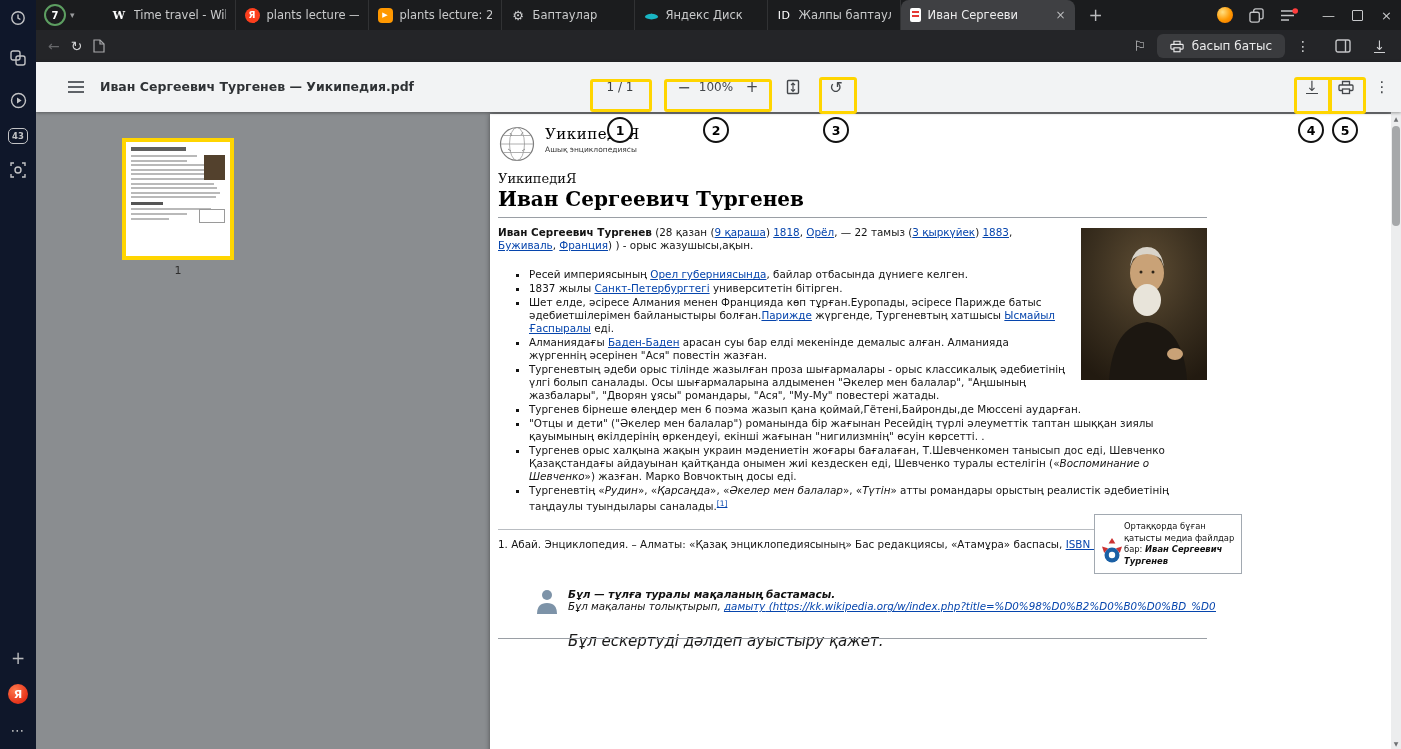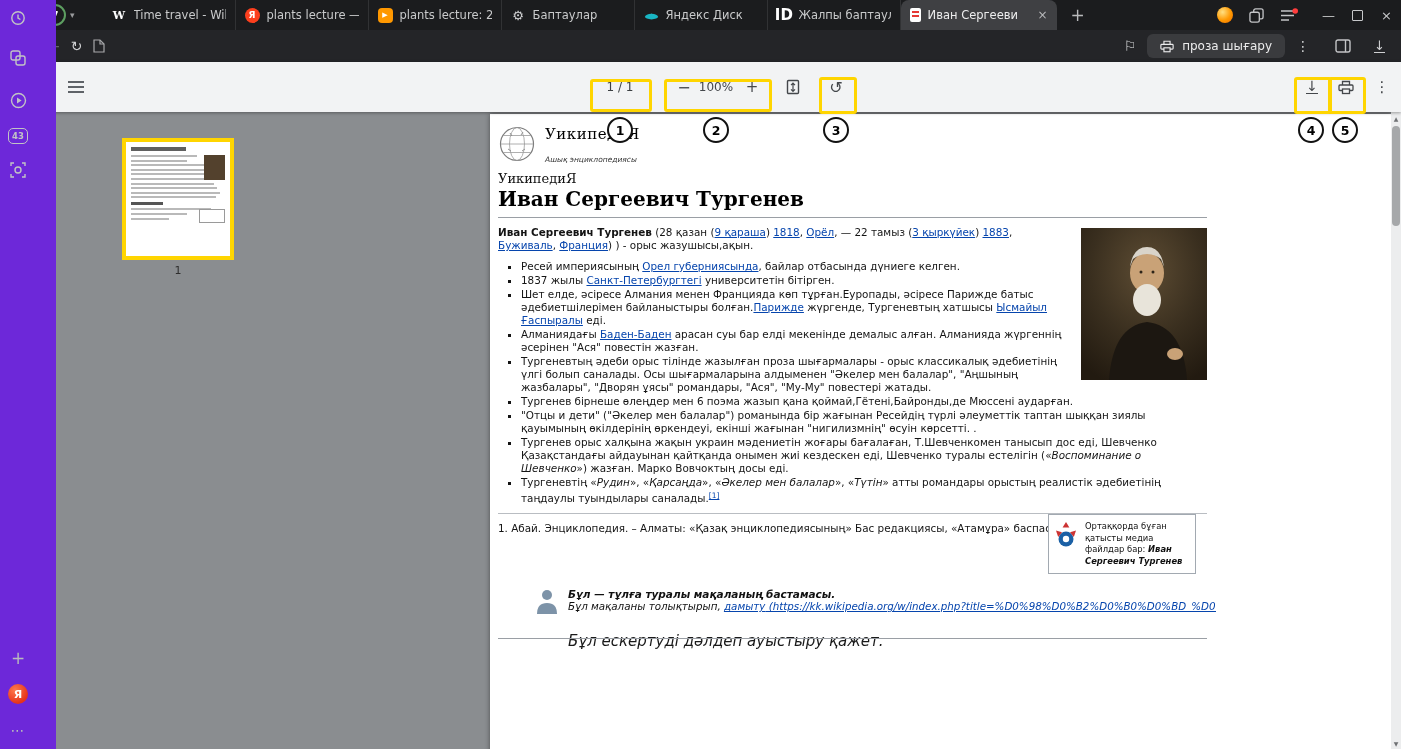--- a/index.html
+++ b/index.html
@@ -1,44 +1,44 @@
 <!DOCTYPE html>
 <html><head>
 <meta charset="utf-8">
 <style>
   html,body{margin:0;padding:0;background:#000;}
   .app{position:relative;width:1401px;height:749px;overflow:hidden;background:#8a8d90;
        font-family:"DejaVu Sans","Liberation Sans",sans-serif;-webkit-font-smoothing:antialiased;}
   svg{display:block}
 
   
-  .sidebar{position:absolute;left:0;top:0;width:56px;height:749px;background:#6d28d9;z-index:20;}
+  .sidebar{position:absolute;left:0;top:0;width:36px;height:749px;background:#0f172a;z-index:20;}
   .sb-ico{position:absolute;left:0;width:36px;height:32px;display:flex;align-items:center;justify-content:center;color:#c2c3c5;}
   .sb-badge{border:1.4px solid #c2c3c5;border-radius:5px;width:18px;height:14px;font-size:8.5px;display:flex;align-items:center;justify-content:center;color:#c2c3c5;font-weight:bold;}
   .sb-plus{font-size:17px;color:#b9babc;}
   .sb-dots{font-size:14px;color:#b9babc;letter-spacing:1px;}
   .ybro{width:20px;height:20px;border-radius:50%;background:radial-gradient(circle at 35% 30%,#ff7a4d,#e6331a 70%);display:flex;align-items:center;justify-content:center;color:#fff;font-size:11px;font-weight:bold;}
 
   
   .main{position:absolute;left:36px;top:0;right:0;bottom:0;}
 
   
   .tabbar{position:absolute;left:0;top:0;right:0;height:30px;background:#1b1c1e;display:flex;align-items:center;padding-left:8px;box-sizing:border-box;}
   .tab-counter{display:flex;align-items:center;gap:4px;margin-right:28px;cursor:pointer;}
   .counter-ring{width:18px;height:18px;border-radius:50%;border:2px solid #5d9e61;color:#fff;font-size:10px;font-weight:bold;display:flex;align-items:center;justify-content:center;}
   .chev{color:#9a9b9d;font-size:9px;}
   .tab{width:133px;height:30px;display:flex;align-items:center;gap:7px;padding:0 9px;box-sizing:border-box;color:#c9cacb;font-size:11.5px;border-right:1px solid #313234;cursor:pointer;}
   .tab .tlabel{white-space:nowrap;overflow:hidden;flex:1;}
-  .tab.active{background:#3f4043;border-radius:8px 8px 0 0;border-right:none;color:#ededee;width:156px;}
+  .tab.active{background:#3f4043;border-radius:8px 8px 0 0;border-right:none;color:#ededee;width:174px;}
   .fav{width:15px;height:15px;flex:none;display:flex;align-items:center;justify-content:center;}
   .fav-wiki{color:#fff;font-family:"DejaVu Serif","Liberation Serif",serif;font-weight:bold;font-size:11px;}
   .fav-ya{background:#fc3f1d;border-radius:50%;color:#fff;font-size:9px;font-weight:bold;}
   .fav-yt{background:#ff9800;border-radius:4px;color:#fff;font-size:7px;}
   .fav-gear{color:#cfd0d2;font-size:13px;}
-  .fav-id{color:#fff;font-weight:bold;font-size:15px;letter-spacing:.3px;}
+  .fav-id{color:#fff;font-weight:normal;font-size:11px;letter-spacing:.3px;}
   .fav-pdf{background:#fff;border-radius:2px;width:11px;height:14px;position:relative;}
   .fav-pdf::after{content:"";position:absolute;left:2px;right:2px;top:3px;bottom:3px;background:repeating-linear-gradient(180deg,#e53935 0 2px,transparent 2px 4px);}
   .tclose{color:#b9babc;font-size:12px;flex:none;cursor:pointer;}
   .newtab{margin-left:14px;font-size:17px;color:#b9babc;cursor:pointer;}
   .tb-right{display:flex;align-items:center;gap:16px;margin-left:auto;margin-right:16px;}
   .orb{width:16px;height:16px;border-radius:50%;background:radial-gradient(circle at 35% 32%,#ffe082,#ff9800 55%,#ef6c00);}
   .win{display:flex;align-items:center;}
   .win > span{width:29px;height:30px;display:flex;align-items:center;justify-content:center;color:#c7c8ca;font-size:13px;cursor:pointer;}
   .maxbox{width:9px;height:9px;border:1.4px solid #c7c8ca;border-radius:1px;}
 
@@ -76,37 +76,37 @@
   .mimg{float:right;width:21px;height:25px;background:#53412d;margin:0 0 3px 3px;}
   .mh2{height:3px;width:34%;background:#555;margin:4px 0 3px;}
   .mbox{float:right;width:24px;height:12px;border:1px solid #9a9a9a;margin:1px 0 2px 3px;}
   .w95{width:95%}.w92{width:92%}.w90{width:90%}.w88{width:88%}.w85{width:85%}.w70{width:70%}.w60{width:60%}.w40{width:40%}
   .thumb-num{position:absolute;left:86px;top:152px;width:112px;text-align:center;font-size:11px;color:#2e2e2e;}
 
   
   .page{position:absolute;left:454px;top:2px;width:901px;height:660px;background:#fff;box-shadow:0 0 5px rgba(0,0,0,.45);color:#111;}
   .wp-header{position:absolute;top:11px;left:8px;display:flex;gap:9px;align-items:flex-start;}
   .wm-title{font-family:"DejaVu Serif","Liberation Serif",serif;font-size:15px;color:#000;letter-spacing:.5px;}
-  .wm-sub{font-size:7.5px;font-style:italic;color:#333;margin-top:12px;}
+  .wm-sub{font-size:7.5px;color:#333;margin-top:2px;}
   .site-line{position:absolute;top:57px;left:8px;font-family:"DejaVu Serif","Liberation Serif",serif;font-size:13px;}
   .art-title{position:absolute;top:73px;left:8px;margin:0;font-family:"DejaVu Serif","Liberation Serif",serif;font-size:20px;font-weight:bold;color:#000;}
   .h1-rule{position:absolute;top:103px;left:8px;width:709px;height:1px;background:#9a9fa5;}
   .art-body{position:absolute;top:112px;left:8px;width:709px;font-size:10.4px;line-height:13px;color:#141414;}
   .portrait{float:right;width:126px;height:152px;margin:2px 0 8px 12px;}
   .intro{margin:0 0 6px;}
-  .facts{margin:8px;padding-left:15px;list-style-type:square;}
+  .facts{margin:16px;padding-left:15px;list-style-type:square;}
   .facts li{margin:0 0 1px;}
   .refs-h{font-family:"DejaVu Serif","Liberation Serif",serif;font-size:17.5px;font-weight:bold;margin:9px 0 0;padding-bottom:3px;border-bottom:1px solid #8f949a;}
   .h2-rule2{border-top:1px solid #b9bdc2;margin-top:2px;}
   .ref-line{margin:8px 0 0;}
   .lnk{color:#0645ad;text-decoration:underline;}
   .b{font-weight:bold;}
   .i{font-style:italic;}
   .sup{vertical-align:super;font-size:7.5px;}
-  .commons-box{position:absolute;left:558px;top:400px;width:148px;border:1px solid #a2a9b1;padding:6px 5px;display:flex;gap:7px;align-items:flex-start;box-sizing:border-box;background:#fff;}
+  .commons-box{position:absolute;left:604px;top:400px;width:148px;border:1px solid #a2a9b1;padding:6px 5px;display:flex;align-items:flex-end;box-sizing:border-box;background:#fff;}
   .commons-text{font-size:8.4px;line-height:11.6px;color:#111;}
   .stub{position:absolute;left:46px;top:474px;display:flex;gap:10px;align-items:flex-start;}
   .stub-lines{max-width:650px;}
   .stub1{font-size:10.5px;font-style:italic;font-weight:bold;}
   .stub2{font-size:10.3px;white-space:nowrap;overflow:hidden;max-width:648px;}
   .stub3{font-size:15px;margin-top:20px;color:#1a1a1a;font-style:italic;}
   .foot-rule{position:absolute;left:8px;top:524px;width:709px;height:1px;background:#9a9fa5;}
   .footer-line{position:absolute;left:8px;top:533px;font-size:9.6px;color:#111;}
 
   
@@ -244,34 +244,35 @@
       <span class="ab-spacer"></span>
       <span class="nav-ico">⚐</span>
       <button class="print-btn">
         <span style="color:#ebebec">
           <svg width="14" height="13" viewBox="0 0 16 14">
               <path d="M4.5 4.5V1h7v3.5" fill="none" stroke="currentColor" stroke-width="1.3"></path>
               <rect x="1" y="4.5" width="14" height="5.5" rx="1" fill="none" stroke="currentColor" stroke-width="1.3"></rect>
               <rect x="4.5" y="8.5" width="7" height="4.5" fill="#3a3b3e" stroke="currentColor" stroke-width="1.3"></rect>
             </svg>
         </span>
-        <span>проза шығару</span>
+        <span>басып батыс</span>
       </button>
       <span class="nav-ico">⋮</span>
       <span style="margin-left:14px">
         <svg width="16" height="14" viewBox="0 0 16 14">
             <rect x="1" y="1" width="14" height="12" rx="2" fill="none" stroke="#c3c4c6" stroke-width="1.4"></rect>
             <path d="M10.5 1v12" stroke="#c3c4c6" stroke-width="1.4"></path>
           </svg>
       </span>
       <span class="dl-under" style="margin-left:12px;margin-right:4px"><span>↓</span></span>
     </div>
 
     <div class="pdftoolbar">
       <span class="hamburger"></span>
+      <span class="doc-title">Иван Сергеевич Тургенев — Уикипедия.pdf</span>
 
       <span class="tbi tb-page">1 / 1</span>
       <span class="tbi tb-zoomout">−</span>
       <span class="tbi tb-zoom">100%</span>
       <span class="tbi tb-zoomin">+</span>
       <span class="tbi tb-fit">
         <svg width="16" height="16" viewBox="0 0 16 16">
             <rect x="2.5" y="1.5" width="11" height="13" rx="1" fill="none" stroke="#44474b" stroke-width="1.4"></rect>
             <path d="M8 4.5v7M6 6.2l2-2 2 2M6 10.3l2 2 2-2" fill="none" stroke="#44474b" stroke-width="1.2"></path>
           </svg>

